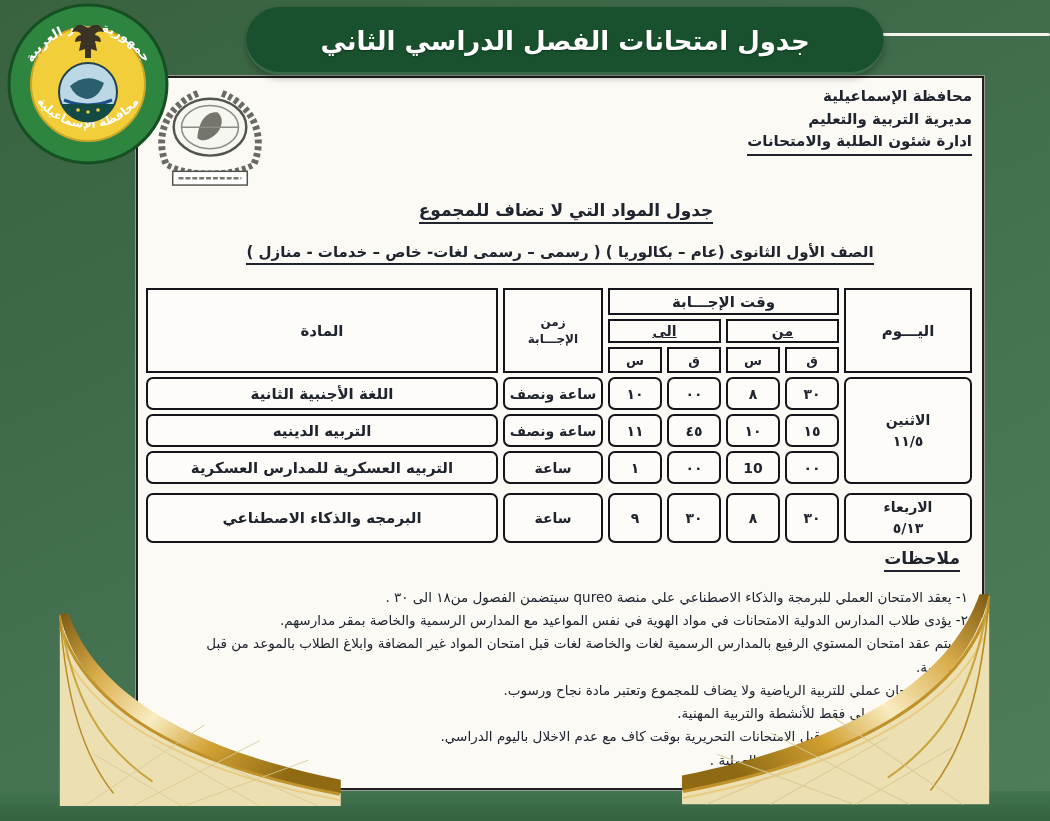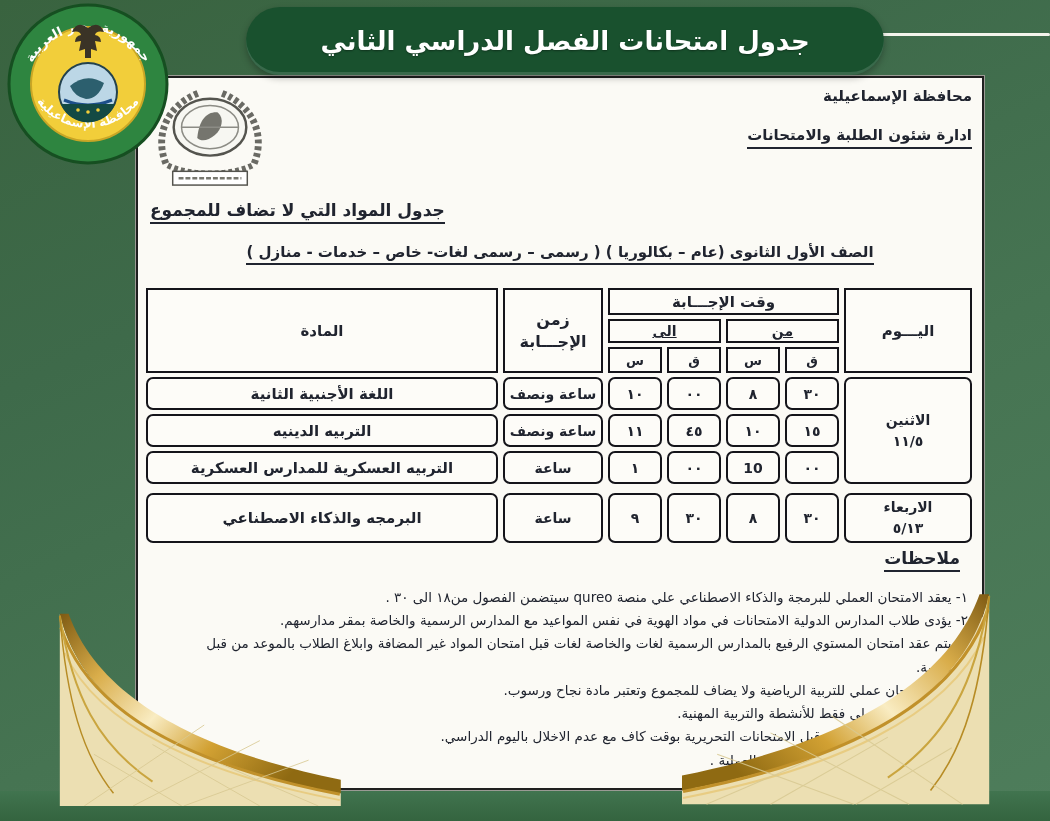--- a/index.html
+++ b/index.html
@@ -26,28 +26,28 @@
   
   .seal { position:absolute; left:6px; top:2px; width:164px; height:164px; z-index:9; }
 
   
   .paper { position:absolute; left:136px; top:76px; width:848px; height:714px;
     background:#fbfaf5; border:2px solid #1f1f1f; outline:1px solid #9a9a94;
     z-index:1; direction:rtl; color:#20242f; }
 
   .org-block { position:absolute; right:10px; top:7px; text-align:right;
     font-size:15px; font-weight:bold; line-height:1.5; }
-  .org-block .u { border-bottom:2px solid #20242f; padding-bottom:1px; display:inline-block;margin-top:16px; }
+  .org-block .u { border-bottom:2px solid #20242f; padding-bottom:1px; display:inline-block; }
 
   .semester-title { position:absolute; right:210px; top:42px; width:460px;
     text-align:center; font-size:21px; font-weight:bold; color:#202a43; }
 
   .min-logo { position:absolute; left:8px; top:5px; width:128px; height:106px; }
 
-  .main-title { position:absolute; left:12px; right:0; top:122px; text-align:left; }
+  .main-title { position:absolute; left:12px; right:0; top:122px; text-align:center; }
   .main-title span { font-size:17px; font-weight:bold; border-bottom:2px solid #20242f; padding-bottom:2px; }
   .grade-line { position:absolute; left:0; right:0; top:164px; text-align:center; }
   .grade-line span { font-size:15px; font-weight:bold; border-bottom:2px solid #20242f; padding-bottom:2px; }
 
   
   table.exam { position:absolute; right:5px; top:206px; width:836px;
     border-collapse:separate; border-spacing:5px 4px; table-layout:fixed;
     direction:rtl; }
   table.exam col.c-day { width:128px; }
   table.exam col.c-num { width:54px; }
@@ -57,21 +57,21 @@
   table.exam th { font-size:15px; }
   tr.h1 th { height:27px;margin-left:34px; }
   tr.h2 th { height:24px; font-size:14px;text-decoration:underline; }
   tr.h3 th { height:26px; font-size:13px; }
   tr.body-row td { height:33px; font-size:14px;border-radius:7px; }
   tr.body-row td.subject { font-size:15px; }
   tr.body-row td.duration { font-size:14px; }
   td.day-cell { font-size:15px; line-height:1.5; }
   tr.gap td { border:none; background:transparent; height:1px; padding:0; }
   tr.last-row td { height:50px; }
-  .dur-two { line-height:1.35; font-size:16px; }
+  .dur-two { line-height:1.35; font-size:12px; }
 
   
   .notes-heading { position:absolute; right:22px; top:470px; }
   .notes-heading span { font-size:17px; font-weight:bold; border-bottom:2.5px solid #20242f; padding-bottom:2px;text-align:center; }
   .notes { position:absolute; right:10px; left:16px; top:508px; text-align:right;
     font-size:13.5px; font-weight:normal; line-height:1.72; }
   .note-item { padding-right:4px; }
 
   
   .swirl-left  { position:absolute; left:0; bottom:15px; width:345px; height:200px; z-index:8; }
@@ -115,20 +115,21 @@
       <circle cx="72" cy="108" r="1.8" fill="#f2ce3a"></circle>
       <circle cx="82" cy="110" r="1.8" fill="#f2ce3a"></circle>
       <circle cx="92" cy="108" r="1.8" fill="#f2ce3a"></circle>
     </svg>
   </div>
 
   <div class="paper">
 
     <div class="org-block">
       <div>محافظة الإسماعيلية</div>
+      <div>مديرية التربية والتعليم</div>
       <div><span class="u">ادارة شئون الطلبة والامتحانات</span></div>
     </div>
 
 
     <div class="min-logo">
       <svg viewBox="0 0 130 108" width="128" height="106">
         <path d="M20,82 C8,52 22,22 54,10" stroke="#6a6a64" stroke-width="7" fill="none" stroke-dasharray="4 3"></path>
         <path d="M110,82 C122,52 108,22 76,10" stroke="#6a6a64" stroke-width="7" fill="none" stroke-dasharray="4 3"></path>
         <path d="M22,84 C44,95 86,95 108,84" stroke="#6a6a64" stroke-width="6" fill="none" stroke-dasharray="4 3"></path>
         <ellipse cx="65" cy="45" rx="37" ry="29" fill="#f7f7f2" stroke="#54544e" stroke-width="2.5"></ellipse>

